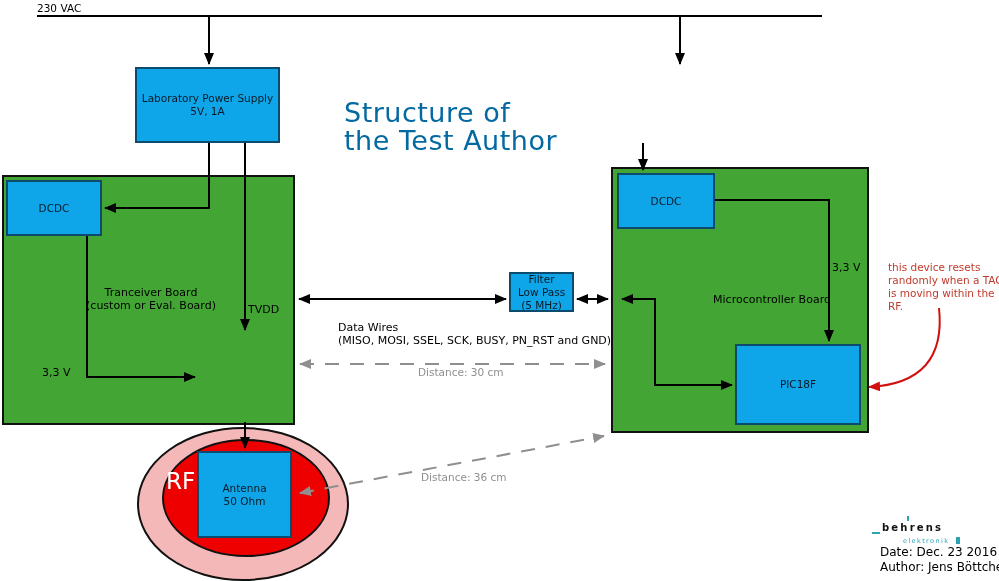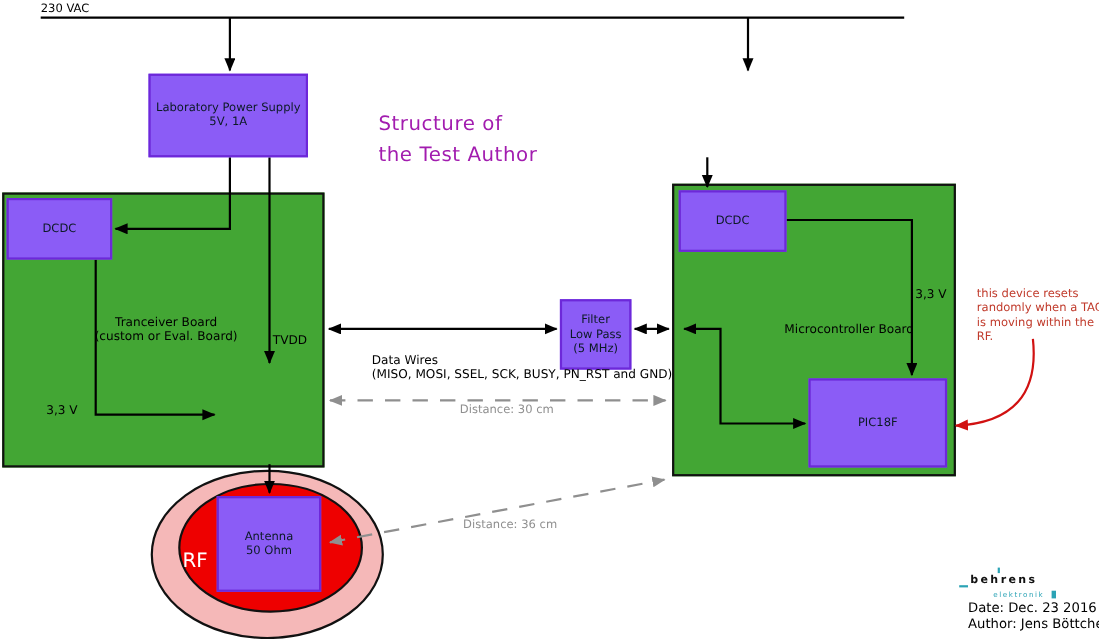--- a/index.html
+++ b/index.html
@@ -3,33 +3,33 @@
 <meta charset="utf-8">
 <style>
   html,body{margin:0;padding:0;background:#fff;}
   #stage{
     position:relative;width:999px;height:581px;background:#ffffff;overflow:hidden;
     font-family:"DejaVu Sans","Liberation Sans",sans-serif;color:#000;
   }
   #stage *{box-sizing:border-box;}
   .board{position:absolute;background:#43a634;border:2px solid #111;}
   .box{
-    position:absolute;background:#8b5cf6;border:2px solid #6d28d9;
+    position:absolute;background:#0ea5e9;border:2px solid #0c4a6e;
     display:flex;flex-direction:column;align-items:center;justify-content:center;
     text-align:center;font-size:10.5px;line-height:13px;color:#0b1a24;
   }
   .lbl{position:absolute;font-size:11px;line-height:13px;color:#000;white-space:nowrap;}
   .lbl.gray{color:#8f8f8f;font-size:10.5px;}
   .title{
-    position:absolute;left:344px;top:99px;font-size:18px;line-height:28px;
-    color:#a21caf;letter-spacing:0.5px;white-space:nowrap;
+    position:absolute;left:344px;top:99px;font-size:27px;line-height:28px;
+    color:#0369a1;letter-spacing:0.5px;white-space:nowrap;
   }
   .board-label{position:absolute;text-align:center;font-size:11px;line-height:13px;color:#000;
     transform:translateX(-50%);white-space:nowrap;}
-  .rf-label{position:absolute;left:166px;top:501px;color:#fff;font-size:18px;line-height:18px;}
+  .rf-label{position:absolute;left:166px;top:472px;color:#fff;font-size:23px;line-height:18px;}
   .annot{position:absolute;left:888px;top:261px;color:#c03a2b;font-size:10.5px;line-height:13px;white-space:nowrap;}
   svg.overlay{position:absolute;left:0;top:0;width:999px;height:581px;pointer-events:none;}
   .logo-name{position:absolute;left:882px;top:522px;font-size:10px;font-weight:bold;
     letter-spacing:2.2px;color:#111;white-space:nowrap;}
   .logo-dash{position:absolute;left:872px;top:532px;width:8px;height:2px;background:#2ba3b5;}
   .logo-tick{position:absolute;left:907px;top:516px;width:2px;height:5px;background:#2ba3b5;}
   .logo-sub{position:absolute;left:903px;top:537px;font-size:6.5px;letter-spacing:1.4px;
     color:#2ba3b5;white-space:nowrap;}
   .logo-block{position:absolute;left:956px;top:537px;width:4px;height:7px;background:#2ba3b5;}
   .footer-line{position:absolute;font-size:12px;line-height:14px;color:#000;white-space:nowrap;}
@@ -100,21 +100,21 @@
 
   <div class="box" style="left:617px;top:173px;width:98px;height:56px">
     <span>DCDC</span>
   </div>
 
 
   <div class="box" style="left:735px;top:344px;width:126px;height:81px">
     <span>PIC18F</span>
   </div>
 
-  <div class="box" style="left:509px;top:272px;width:65px;height:64px">
+  <div class="box" style="left:509px;top:272px;width:65px;height:40px">
     <span>Filter</span>
     <span>Low Pass</span>
     <span>(5 MHz)</span>
   </div>
 
   <div class="box" style="left:197px;top:451px;width:95px;height:87px">
     <span>Antenna</span>
     <span>50 Ohm</span>
   </div>
 

